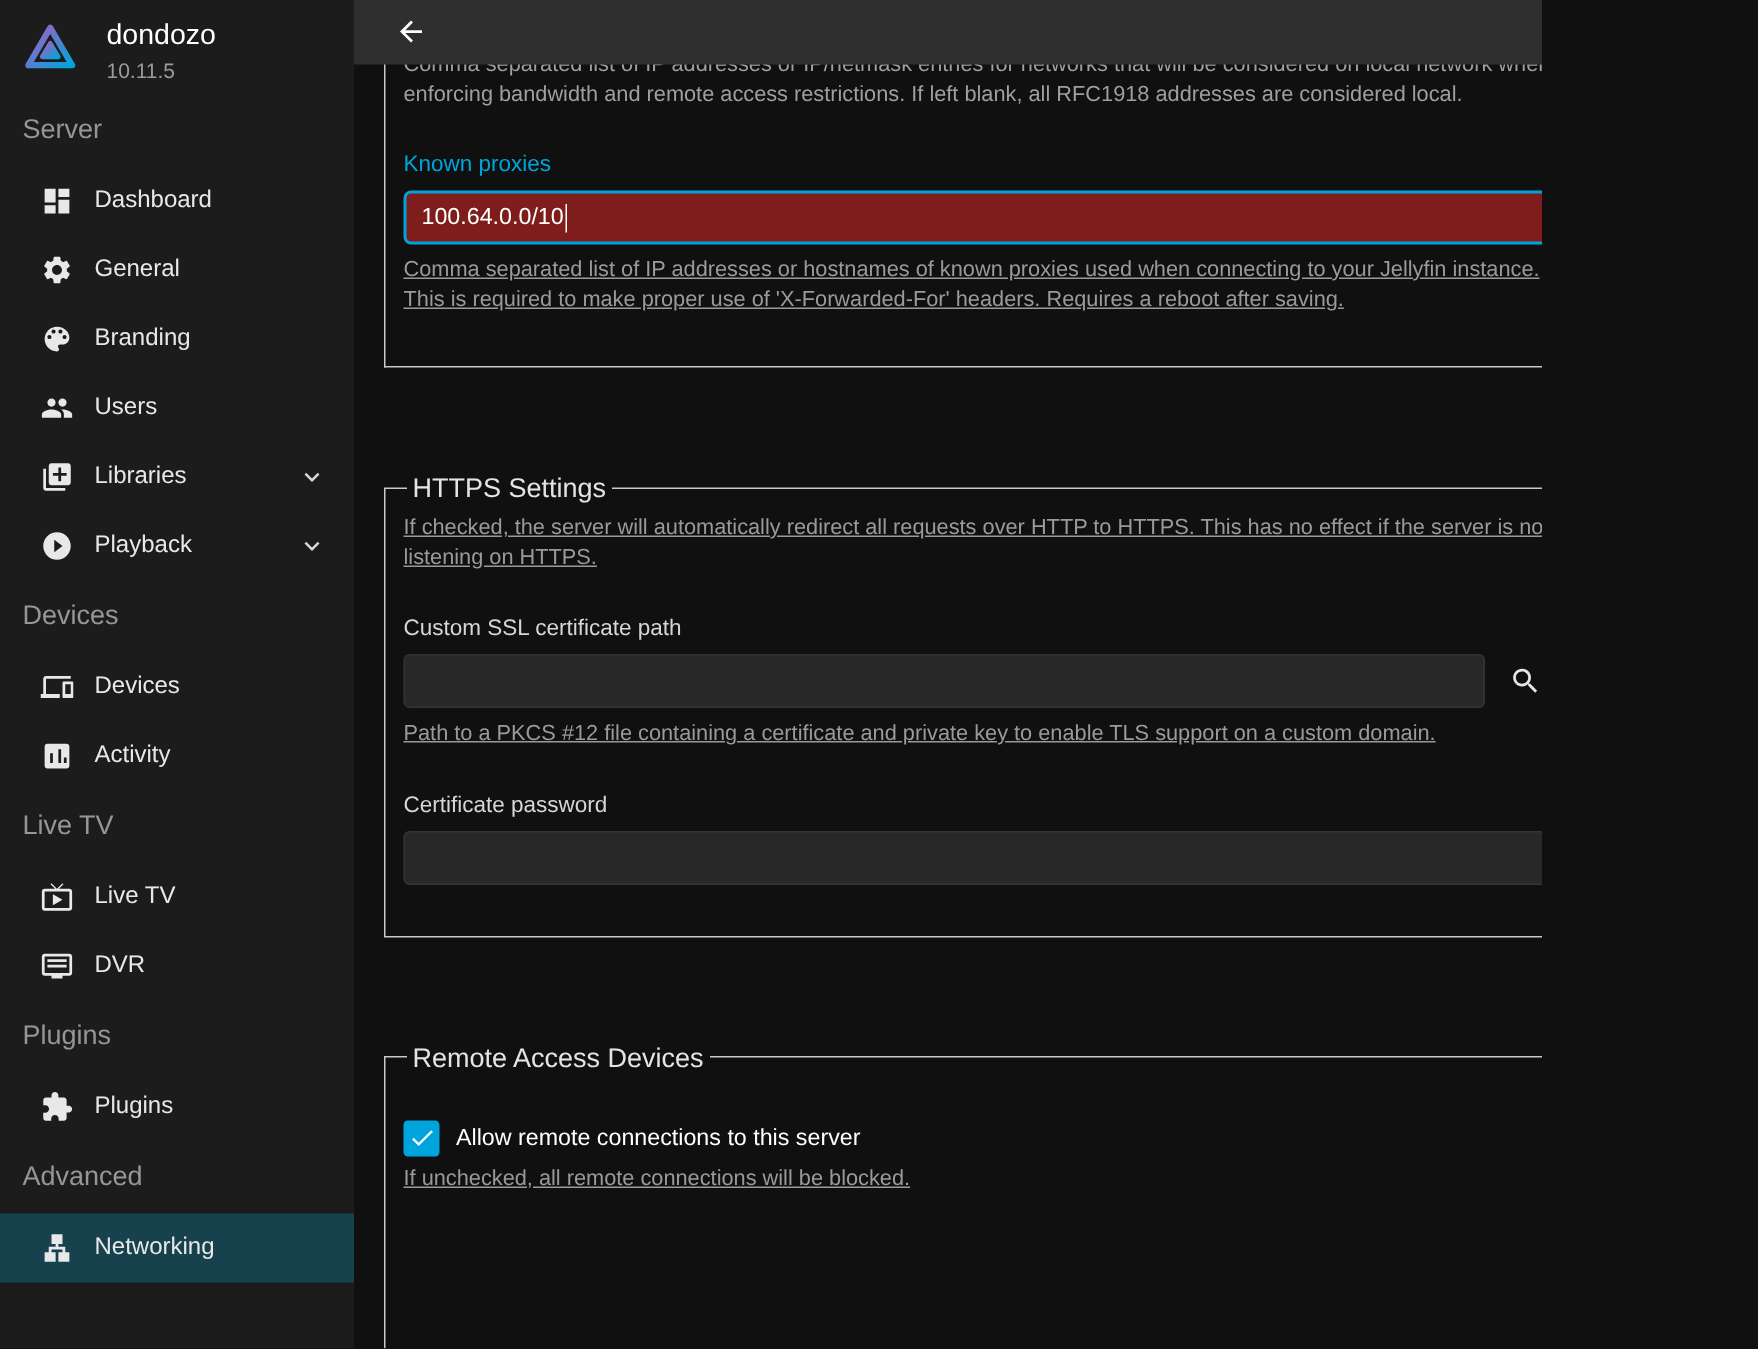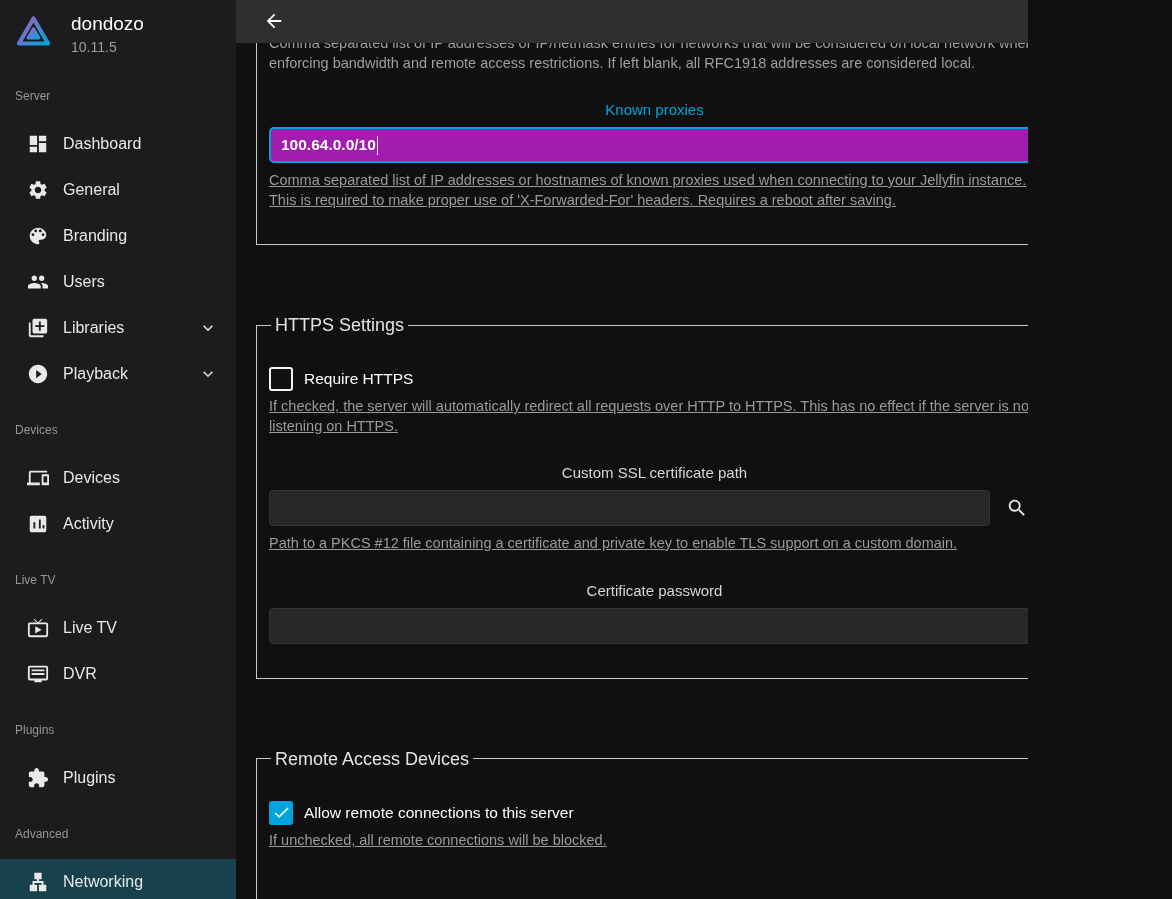--- a/index.html
+++ b/index.html
@@ -7,21 +7,21 @@
   body { font-family:"Liberation Sans","DejaVu Sans",sans-serif; }
   .app { position:relative; width:1028px; height:899px; overflow:hidden; display:flex; background:#101010; }
 
   
   .sidebar { width:236px; min-width:236px; height:100%; background:#1c1c1c; overflow:hidden; }
   .logo-row { display:flex; align-items:flex-start; padding:10px 0 0 13px; height:63px; }
   .jf-logo { width:41px; height:42px; }
   .server-meta { margin-left:17px; padding-top:2px; }
   .server-name { color:#ffffff; font-size:19px; line-height:24px; }
   .server-version { color:#9b9b9b; font-size:14px; line-height:18px; margin-top:2px; }
-  .nav-header { color:#969696; font-size:12px; line-height:14px; margin:26px 0 18px 15px; }
+  .nav-header { color:#969696; font-size:18px; line-height:14px; margin:16px 0 18px 15px; }
   .nav-item { height:46px; display:flex; align-items:center; padding-left:27px; cursor:pointer; }
   .nav-item .nicon { width:22px; height:22px; margin-right:14px; flex:0 0 auto; }
   .nav-item .nicon svg { width:22px; height:22px; fill:#e8e8e8; display:block; }
   .nav-item .nlabel { color:#e8e8e8; font-size:16px; }
   .nav-item .chev { margin-left:auto; margin-right:18px; width:20px; height:20px; }
   .nav-item .chev svg { width:20px; height:20px; fill:#d8d8d8; display:block; }
   .nav-item.active { background:#17424d; }
 
   
   .main { flex:1; display:flex; flex-direction:column; background:#101010; min-width:0; }
@@ -30,31 +30,31 @@
   .back-btn svg { width:22px; height:22px; fill:#ffffff; display:block; }
   .content { flex:1; overflow:hidden; padding-left:20px; }
   .form { width:797px; }
 
   .section-box { border:1px solid #c9c9c9; padding:0 12px 34px 12px; }
   .section-box.clipped { border-top:none; margin-top:0; }
   fieldset.section-box { margin:70px 0 0 0; padding-top:2px; }
   fieldset legend { color:#e4e4e4; font-size:18px; line-height:20px; padding:0 4px; margin-left:2px; }
 
   .intro { color:#9f9f9f; font-size:14.5px; line-height:19.5px; margin-top:-9px; }
-  .field-label { color:#d6d6d6; font-size:15px; line-height:18px; margin-top:28px;text-align:center; }
+  .field-label { color:#d6d6d6; font-size:15px; line-height:18px; margin-top:28px; }
   .field-label.accent { color:#00a4dc; }
   .helper { color:#9a9a9a; font-size:14.5px; line-height:19.5px; margin-top:8px;text-decoration:underline; }
 
   .text-input, input.text-input-el {
     width:100%; height:36px; background:#282828; border:1px solid #343434; border-radius:4px;
     color:#ffffff; font-size:15.5px; font-family:"Liberation Sans","DejaVu Sans",sans-serif;
     margin-top:8px; padding:0 11px; outline:none;
   }
   .text-input { display:flex; align-items:center; }
-  .text-input.focused { border:2px solid #00a4dc; background:#a21caf; border-radius:5px; padding:4px 10px;font-weight:bold; }
+  .text-input.focused { border:2px solid #00a4dc; background:#7f1d1d; border-radius:5px; padding:4px 10px; }
   .caret { display:inline-block; width:1px; height:19px; background:#ffffff; margin-left:1px; }
 
   .input-row { display:flex; align-items:center; padding-right:12px; }
   .input-row input.text-input-el { flex:1; }
   .search-btn { margin-left:16px; width:22px; height:22px; margin-top:8px; cursor:pointer; flex:0 0 auto; }
   .search-btn svg { width:22px; height:22px; fill:#e6e6e6; display:block; }
 
   .check-row { display:flex; align-items:center; margin-top:30px; }
   .checkbox { width:24px; height:24px; border-radius:3px; flex:0 0 auto; cursor:pointer; }
   .checkbox.unchecked { border:2px solid #f2f2f2; background:transparent; }
@@ -224,24 +224,20 @@
           <div class="text-input focused">
             <span>100.64.0.0/10</span>
               <span class="caret"></span>
           </div>
           <div class="helper">Comma separated list of IP addresses or hostnames of known proxies used when connecting to your Jellyfin instance. This is required to make proper use of 'X-Forwarded-For' headers. Requires a reboot after saving.</div>
         </div>
 
         <fieldset class="section-box">
           <legend>HTTPS Settings</legend>
 
-          <div class="check-row">
-            <span class="checkbox unchecked"></span>
-            <span class="check-label">Require HTTPS</span>
-          </div>
           <div class="helper check-helper">If checked, the server will automatically redirect all requests over HTTP to HTTPS. This has no effect if the server is not listening on HTTPS.</div>
 
           <div class="field-label">Custom SSL certificate path</div>
           <div class="input-row">
             <input class="text-input-el" type="text" value="" style="">
             <span class="search-btn">
               <svg viewBox="0 0 24 24">
                   <path d="M15.5 14h-.79l-.28-.27C15.41 12.59 16 11.11 16 9.5 16 5.91 13.09 3 9.5 3S3 5.91 3 9.5 5.91 16 9.5 16c1.61 0 3.09-.59 4.23-1.57l.27.28v.79l5 4.99L20.49 19l-4.99-5zm-6 0C7.01 14 5 11.99 5 9.5S7.01 5 9.5 5 14 7.01 14 9.5 11.99 14 9.5 14z"></path>
                 </svg>
             </span>

